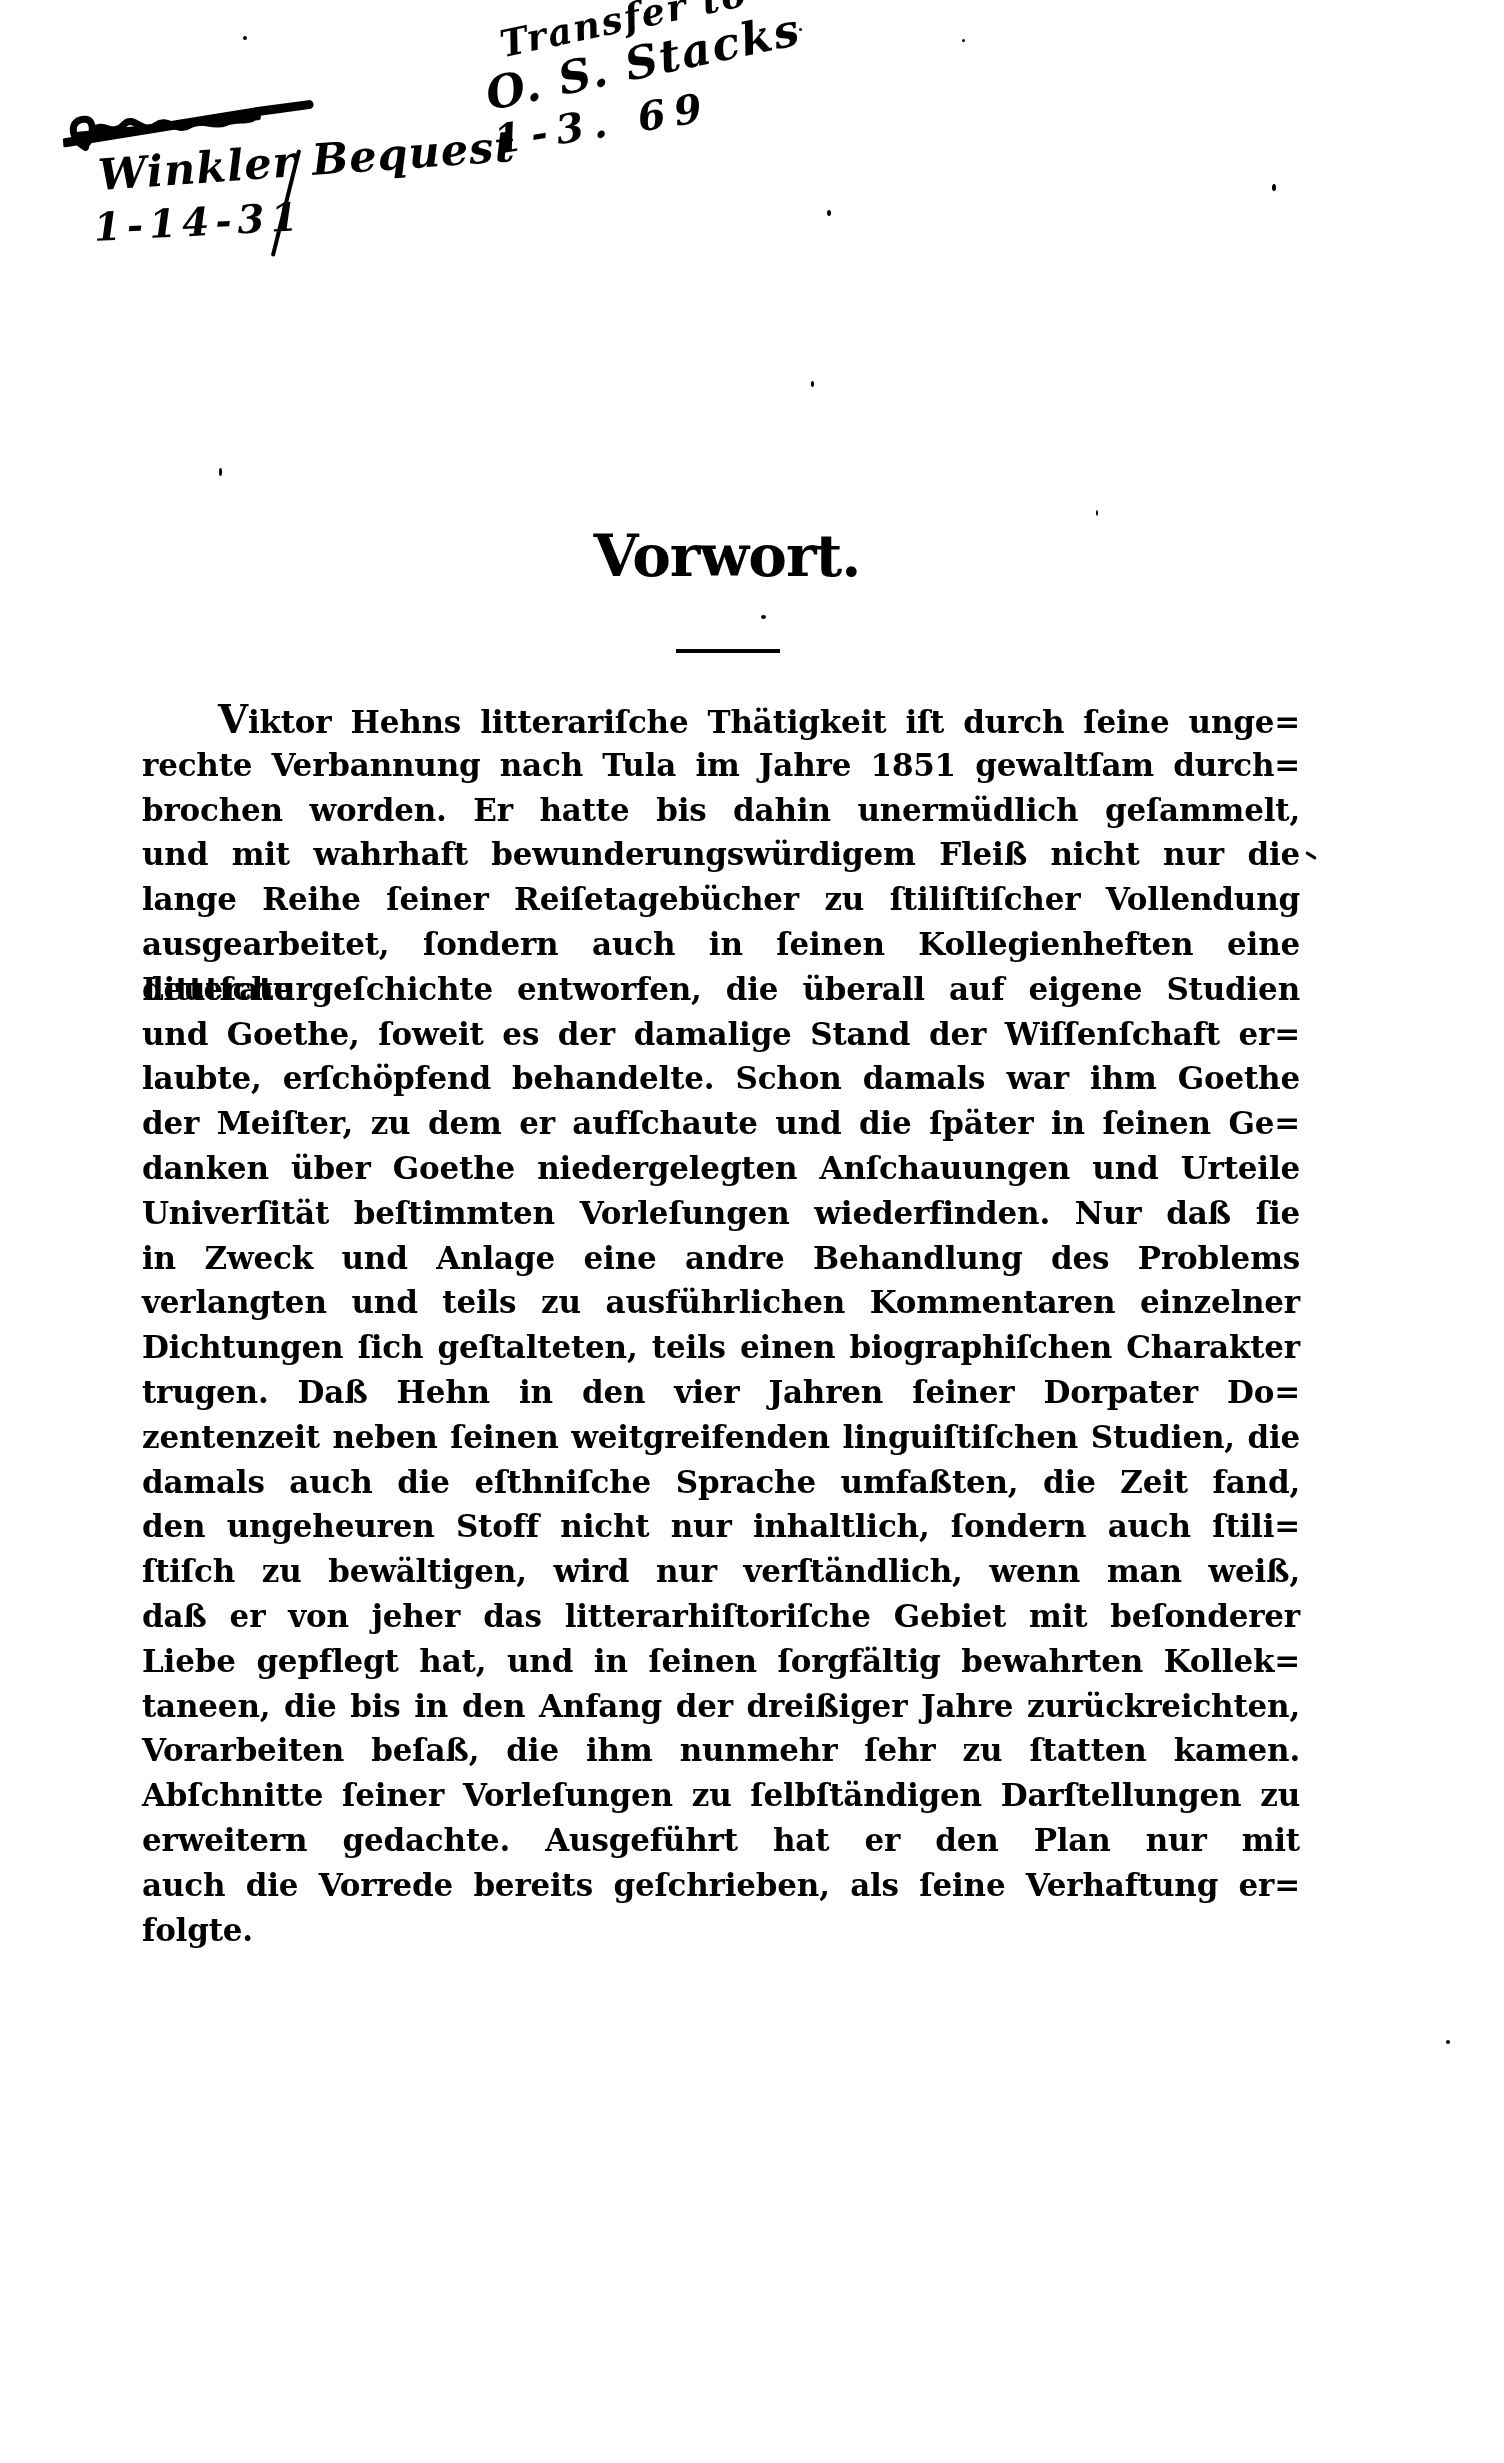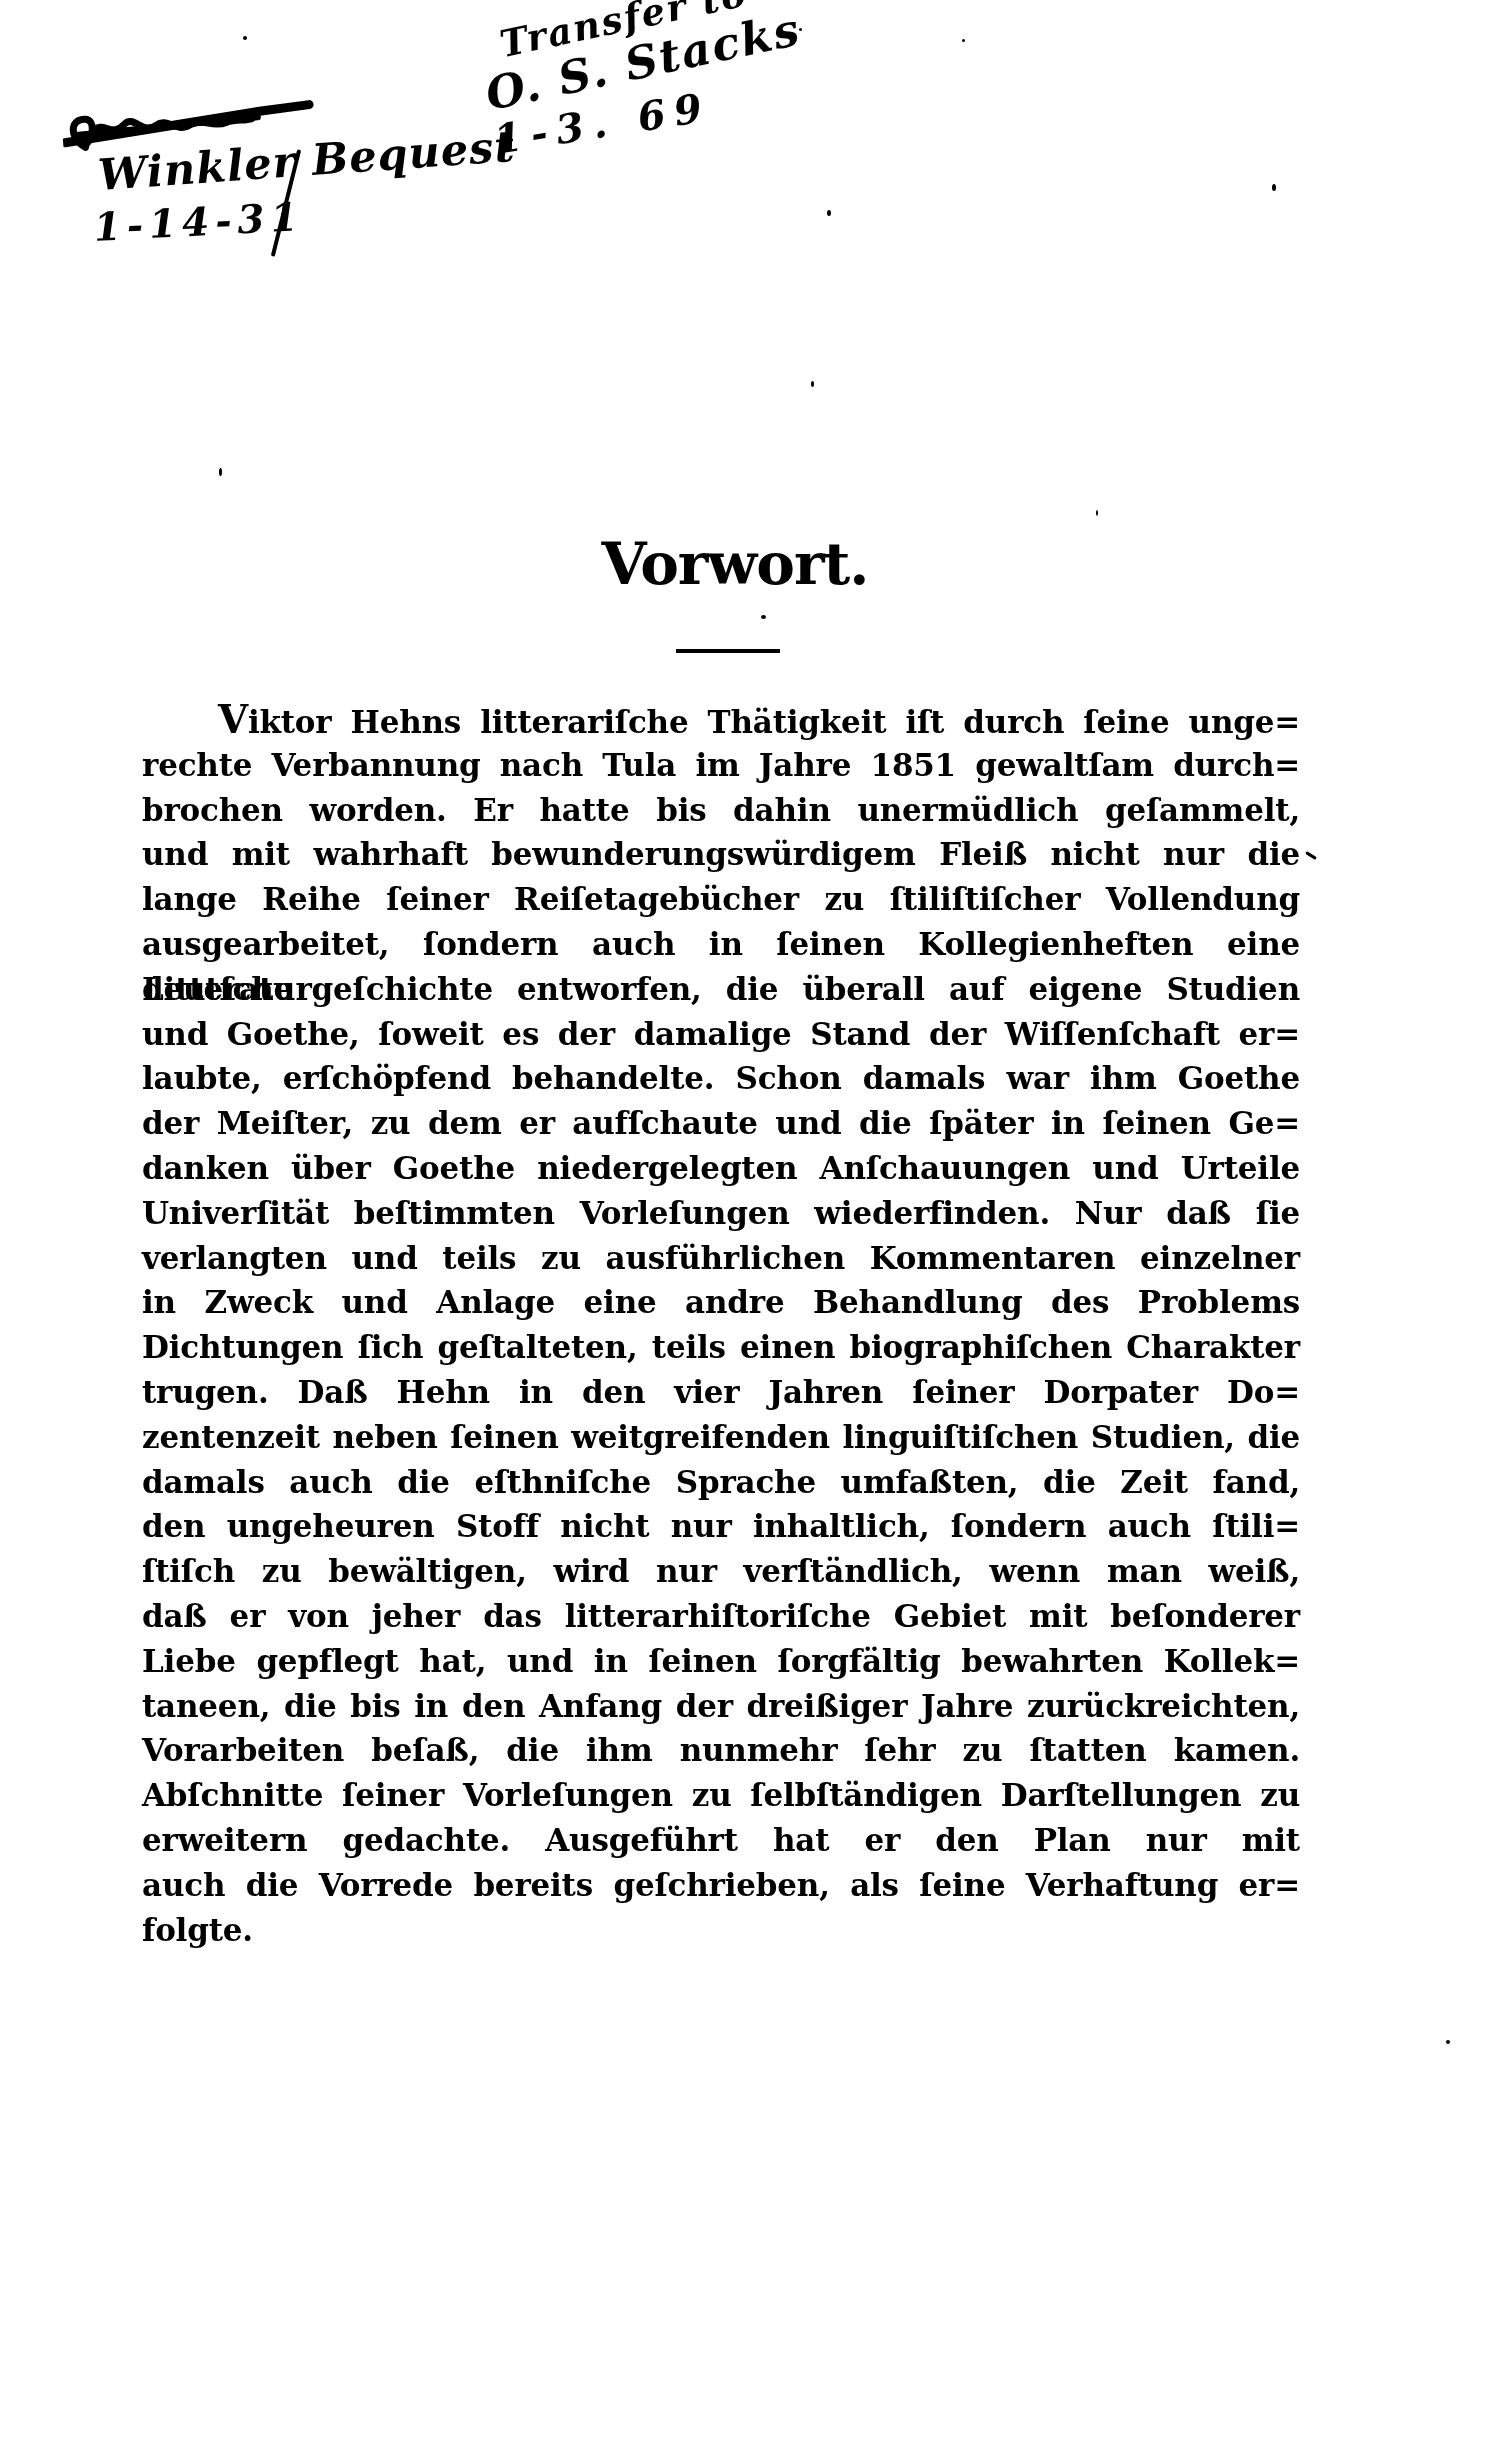--- a/index.html
+++ b/index.html
@@ -24,21 +24,21 @@
   .hw-date-left { left:95px;  top:204px; font-size:39px; letter-spacing:6px; transform:rotate(-3deg); }
 
   .scribble { position:absolute; left:62px; top:96px; transform:rotate(-4deg); }
   .flourish {
     position:absolute; left:284px; top:148px; width:4px; height:110px;
     background:#000; border-radius:3px; transform:rotate(14deg);
   }
 
   
   .title {
-    position:absolute; left:0; top:520px; width:1454px; margin:8px;
+    position:absolute; left:0; top:520px; width:1454px; margin:0;
     text-align:center; font-size:58px; font-weight:bold;
     letter-spacing:-1px; line-height:72px;
   }
   .rule { position:absolute; left:676px; top:649px; width:104px; height:4px; background:#000; }
 
   
   .bodytext {
     position:absolute; left:142px; top:698px; width:1158px;
     font-size:31px; font-weight:bold; letter-spacing:-0.2px;
     line-height:44.8px;
@@ -80,22 +80,22 @@
       <div class="line">brochen worden.  Er hatte bis dahin unermüdlich geſammelt,</div>
       <div class="line">und mit wahrhaft bewunderungswürdigem Fleiß nicht nur die</div>
       <div class="line">lange Reihe ſeiner Reiſetagebücher zu ſtiliſtiſcher Vollendung</div>
       <div class="line">ausgearbeitet, ſondern auch in ſeinen Kollegienheften eine deutſche</div>
       <div class="line">Litteraturgeſchichte entworfen, die überall auf eigene Studien</div>
       <div class="line">und Goethe, ſoweit es der damalige Stand der Wiſſenſchaft er=</div>
       <div class="line">laubte, erſchöpfend behandelte.  Schon damals war ihm Goethe</div>
       <div class="line">der Meiſter, zu dem er aufſchaute und die ſpäter in ſeinen Ge=</div>
       <div class="line">danken über Goethe niedergelegten Anſchauungen und Urteile</div>
       <div class="line">Univerſität beſtimmten Vorleſungen wiederfinden.  Nur daß ſie</div>
+      <div class="line">in Zweck und Anlage eine andre Behandlung des Problems</div>
       <div class="line">verlangten und teils zu ausführlichen Kommentaren einzelner</div>
-      <div class="line">in Zweck und Anlage eine andre Behandlung des Problems</div>
       <div class="line">Dichtungen ſich geſtalteten, teils einen biographiſchen Charakter</div>
       <div class="line">trugen.  Daß Hehn in den vier Jahren ſeiner Dorpater Do=</div>
       <div class="line">zentenzeit neben ſeinen weitgreifenden linguiſtiſchen Studien, die</div>
       <div class="line">damals auch die eſthniſche Sprache umfaßten, die Zeit fand,</div>
       <div class="line">den ungeheuren Stoff nicht nur inhaltlich, ſondern auch ſtili=</div>
       <div class="line">ſtiſch zu bewältigen, wird nur verſtändlich, wenn man weiß,</div>
       <div class="line">daß er von jeher das litterarhiſtoriſche Gebiet mit beſonderer</div>
       <div class="line">Liebe gepflegt hat, und in ſeinen ſorgfältig bewahrten Kollek=</div>
       <div class="line">taneen, die bis in den Anfang der dreißiger Jahre zurückreichten,</div>
       <div class="line">Vorarbeiten beſaß, die ihm nunmehr ſehr zu ſtatten kamen.</div>

